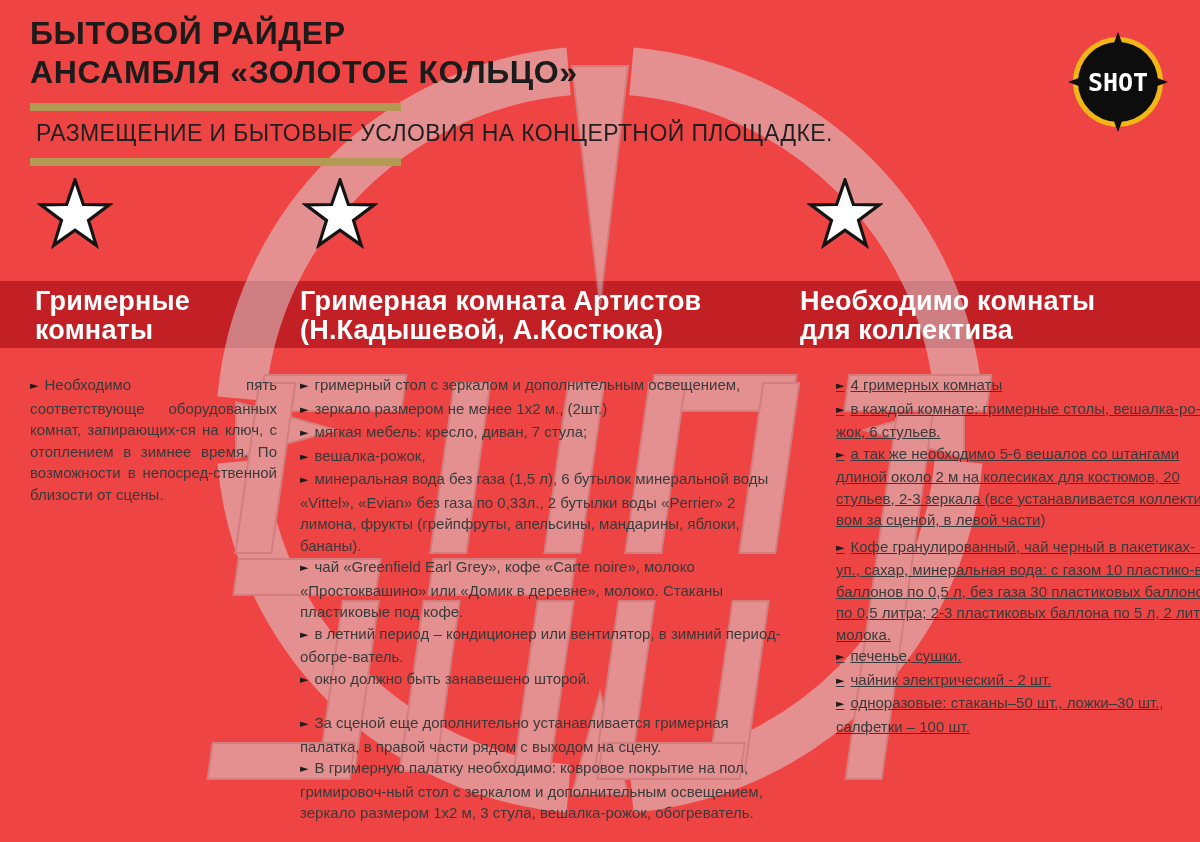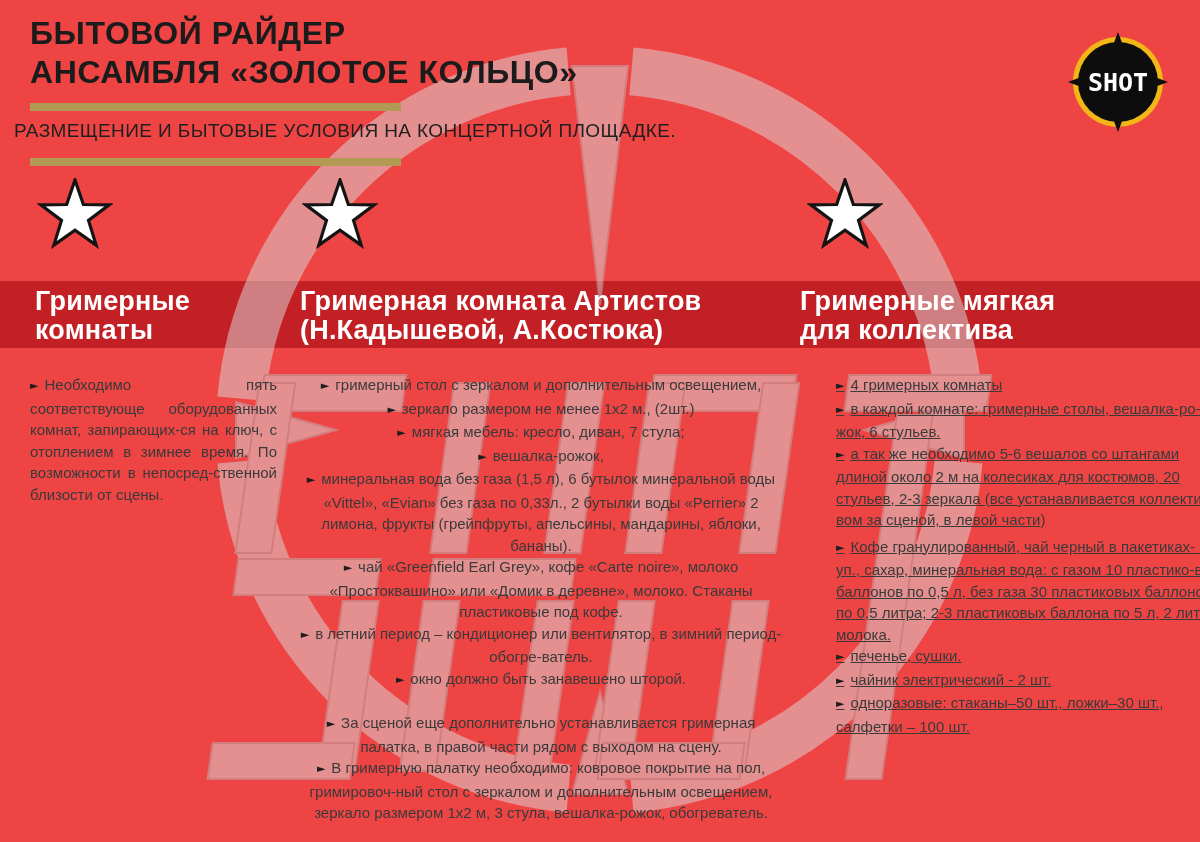--- a/index.html
+++ b/index.html
@@ -10,39 +10,39 @@
   .banner{position:absolute;left:0;top:281px;width:1200px;height:67px;background:#c32026;z-index:1;}
   .watermark{position:absolute;left:0;top:0;width:1200px;height:842px;z-index:2;pointer-events:none;}
   .content{position:absolute;left:0;top:0;width:1200px;height:842px;z-index:3;}
 
   
   .title{position:absolute;left:30px;top:14px;font-size:32px;font-weight:bold;color:#1b1b1b;
          line-height:39px;letter-spacing:0.6px;}
   .goldbar{position:absolute;left:30px;width:371px;height:8px;background:#b29a55;}
   .bar1{top:103px}
   .bar2{top:158px}
-  .subtitle{position:absolute;left:14px;top:120px;font-size:19px;color:#1f1f1f;letter-spacing:0.4px;}
+  .subtitle{position:absolute;left:36px;top:120px;font-size:23px;color:#1f1f1f;letter-spacing:0.4px;}
 
   
   .star{position:absolute;top:178px;width:76px;height:76px;}
   .s1{left:37px}.s2{left:302px}.s3{left:807px}
 
   
   .logo{position:absolute;left:1066px;top:30px;width:104px;height:104px;}
   .logo text{font-family:"DejaVu Sans Mono","Liberation Mono",monospace;font-weight:bold;}
 
   
   .col-header{position:absolute;top:287px;font-size:27px;font-weight:bold;color:#ffffff;
               line-height:29px;letter-spacing:0.2px;}
   .h1{left:35px}.h2{left:300px}.h3{left:800px}
 
   
   .column{position:absolute;top:374px;font-size:15px;line-height:21.5px;color:#3a3a3a;}
   .c1{left:30px;width:247px;text-align:justify;}
-  .c2{left:300px;width:482px;text-align:center;}
+  .c2{left:300px;width:482px;}
   .c3{left:836px;width:390px;text-decoration:underline;}
   .item{margin:0;}
   .c2 .item:nth-child(9){margin-top:21px;}
   .c3 .item:nth-child(4){margin-top:5px;}
   .marker{font-size:11px;position:relative;top:-1px;margin-right:6px;color:#1d1d1d;
           font-family:"DejaVu Sans",sans-serif;}
 </style>
 </head>
 <body>
 
@@ -114,21 +114,21 @@
       <polygon points="46,18 58,18 52,2" fill="#0d0d0d"></polygon>
       <polygon points="46,86 58,86 52,102" fill="#0d0d0d"></polygon>
       <polygon points="18,46 18,58 2,52" fill="#0d0d0d"></polygon>
       <polygon points="86,46 86,58 102,52" fill="#0d0d0d"></polygon>
       <circle cx="52" cy="52" r="40" fill="#0d0d0d"></circle>
       <text x="52" y="61" font-size="25" fill="#ffffff" text-anchor="middle">SHOT</text>
     </svg>
 
     <div class="col-header h1"><span>Гримерные</span><br><span>комнаты</span></div>
     <div class="col-header h2"><span>Гримерная комната Артистов</span><br><span>(Н.Кадышевой,  А.Костюка)</span></div>
-    <div class="col-header h3"><span>Гримерные мягкая</span><br><span>для коллектива</span></div>
+    <div class="col-header h3"><span>Необходимо комнаты</span><br><span>для коллектива</span></div>
 
     <div class="column c1">
       <div class="items">
           <div class="item"><span class="marker">►</span><span>Необходимо пять соответствующе оборудованных комнат, запирающих-ся на ключ, с отоплением в зимнее время. По возможности в непосред-ственной близости от сцены.</span></div>
         </div>
     </div>
     <div class="column c2">
       <div class="items">
           <div class="item"><span class="marker">►</span><span>гримерный стол с зеркалом и дополнительным освещением,</span></div>
           <div class="item"><span class="marker">►</span><span>зеркало размером не менее 1х2 м.,  (2шт.)</span></div>

